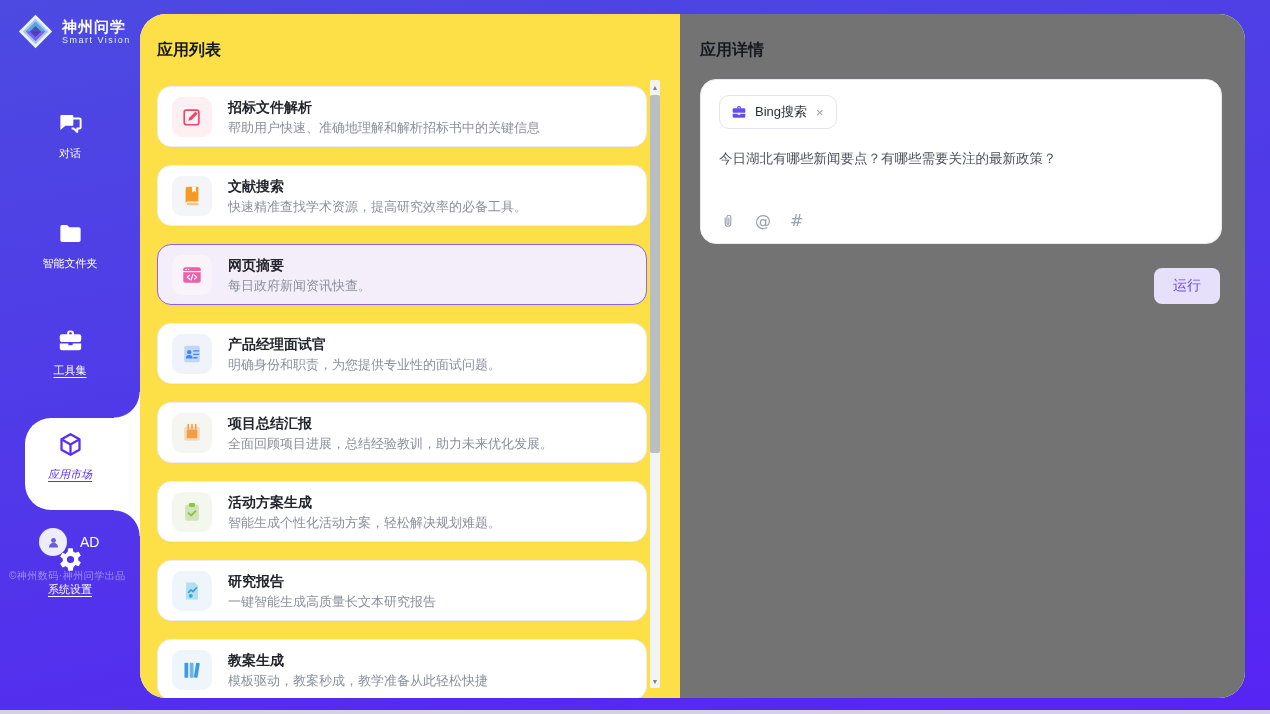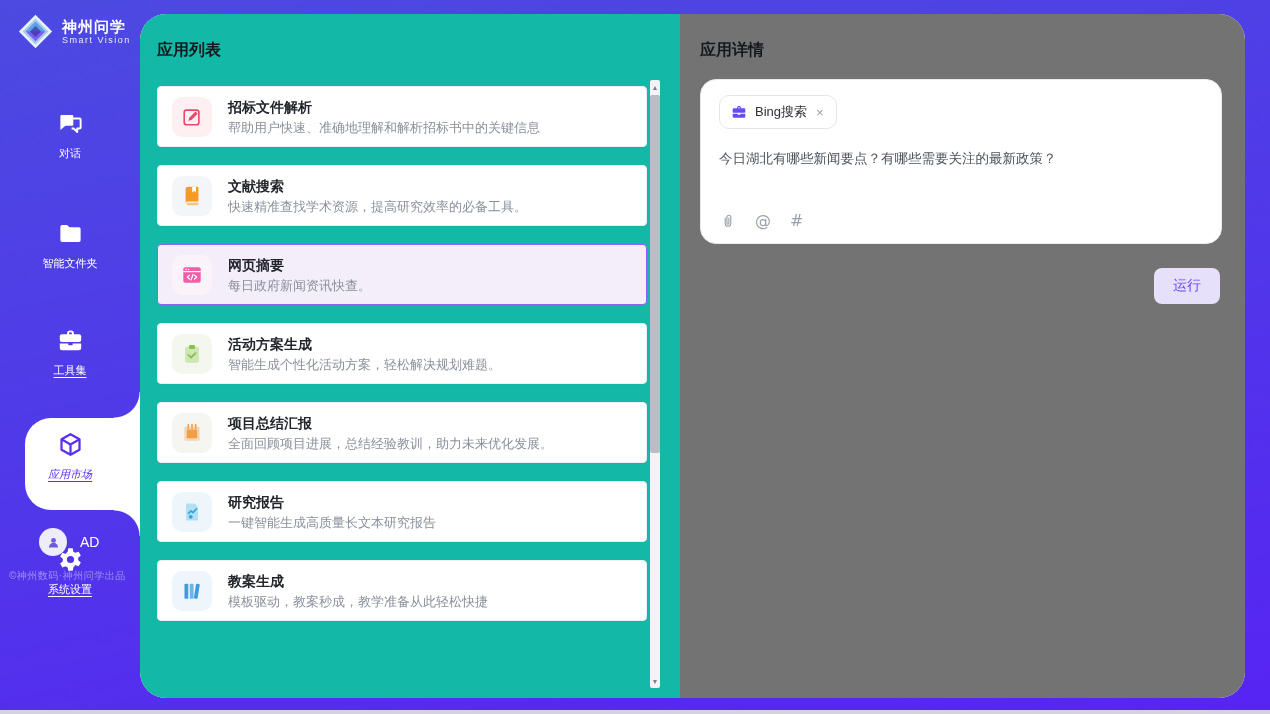--- a/index.html
+++ b/index.html
@@ -28,27 +28,27 @@
   .nav-bubble::after{content:'';position:absolute;right:0;bottom:-26px;width:26px;height:26px;
     background:radial-gradient(circle 26px at 0 100%,transparent 25px,#fff 26px);}
   .user-row{position:absolute;left:39px;bottom:34px;display:flex;align-items:center;gap:13px;cursor:pointer;}
   .avatar{width:28px;height:28px;border-radius:50%;background:#efecfa;display:flex;align-items:center;justify-content:center;color:#6a5ae0;}
   .avatar svg{width:17px;height:17px;}
   .user-initials{color:#fff;font-size:14px;}
   .copyright{position:absolute;left:9px;bottom:7px;font-size:10px;color:rgba(255,255,255,.42);white-space:nowrap;letter-spacing:.5px;}
 
   
   .content{position:absolute;left:140px;top:14px;right:25px;bottom:16px;border-radius:26px;overflow:hidden;display:flex;background:#fff;}
-  .list-panel{width:540px;background:#14b8a6;position:relative;box-sizing:border-box;padding:26px 0 0 17px;flex:none;}
+  .list-panel{width:540px;background:#fde047;position:relative;box-sizing:border-box;padding:26px 0 0 17px;flex:none;}
   .detail-panel{flex:1;background:#737373;box-sizing:border-box;padding:26px 23px 0 20px;position:relative;}
   .panel-title{font-size:16px;font-weight:bold;color:#15181f;}
 
   
   .app-list{margin-top:25px;width:490px;}
-  .app-card{box-sizing:border-box;height:61px;border:1px solid #ececf2;border-radius:4px;margin-bottom:18px;
+  .app-card{box-sizing:border-box;height:61px;border:1px solid #ececf2;border-radius:14px;margin-bottom:18px;
     display:flex;align-items:center;gap:16px;padding:0 14px;background:#fff;cursor:pointer;box-shadow:0 1px 2px rgba(20,20,40,.02);}
   .app-card.selected{background:#f4eefb;border-color:#8a63f0;}
   .app-icon{width:40px;height:40px;border-radius:10px;flex:none;display:flex;align-items:center;justify-content:center;}
   .app-icon svg{width:22px;height:22px;display:block;}
   .app-text{min-width:0;}
   .app-title{font-size:14px;font-weight:bold;color:#22252c;line-height:16px;}
   .app-desc{font-size:13px;color:#8a909b;line-height:15px;margin-top:5px;white-space:nowrap;}
 
   
   .scrollbar{position:absolute;right:20px;top:66px;bottom:10px;width:10px;background:#f2f3f5;border-radius:2px;}
@@ -206,47 +206,63 @@
                 </g>
               </g>
             </svg>
           </span>
           <div class="app-text">
             <div class="app-title">网页摘要</div>
             <div class="app-desc">每日政府新闻资讯快查。</div>
           </div>
         </div>
         <div class="app-card">
+          <span class="app-icon" style="background: rgb(240, 244, 250); color: rgb(63, 135, 245);">
+            <svg viewBox="0 0 24 24">
+              <g fill="currentColor">
+                <rect x="3.5" y="3" width="17" height="18" rx="2" opacity=".28"></rect>
+                <circle cx="9" cy="10" r="2.3"></circle>
+                <path d="M5.3 16.8a3.7 3.7 0 0 1 7.4 0z"></path>
+                <path d="M14 8.6h5.3M14 12.4h5.3M14 16.2h3.4" stroke="currentColor" stroke-width="1.6" fill="none" stroke-linecap="round"></path>
+              </g>
+            </svg>
+          </span>
+          <div class="app-text">
+            <div class="app-title">产品经理面试官</div>
+            <div class="app-desc">明确身份和职责，为您提供专业性的面试问题。</div>
+          </div>
+        </div>
+        <div class="app-card">
+          <span class="app-icon" style="background: rgb(245, 245, 242); color: rgb(240, 158, 67);">
+            <svg viewBox="0 0 24 24">
+              <g fill="currentColor">
+                <rect x="3.5" y="5" width="17" height="15.5" rx="2" opacity=".32"></rect>
+                <rect x="6.3" y="8.2" width="11.4" height="9.6" rx="1"></rect>
+                <path d="M8 2.8v4.2M12 2.8v4.2M16 2.8v4.2" stroke="currentColor" stroke-width="1.7" stroke-linecap="round" fill="none"></path>
+              </g>
+            </svg>
+          </span>
+          <div class="app-text">
+            <div class="app-title">项目总结汇报</div>
+            <div class="app-desc">全面回顾项目进展，总结经验教训，助力未来优化发展。</div>
+          </div>
+        </div>
+        <div class="app-card">
           <span class="app-icon" style="background: rgb(243, 247, 238); color: rgb(139, 195, 74);">
             <svg viewBox="0 0 24 24">
               <g fill="currentColor">
                 <rect x="4.5" y="4" width="15" height="17.5" rx="2" opacity=".35"></rect>
                 <rect x="8.7" y="2.3" width="6.6" height="4.2" rx="1.2"></rect>
                 <path d="M8.3 13.2l2.7 2.7 4.8-4.8" fill="none" stroke="currentColor" stroke-width="2.1" stroke-linecap="round" stroke-linejoin="round"></path>
               </g>
             </svg>
           </span>
           <div class="app-text">
             <div class="app-title">活动方案生成</div>
             <div class="app-desc">智能生成个性化活动方案，轻松解决规划难题。</div>
-          </div>
-        </div>
-        <div class="app-card">
-          <span class="app-icon" style="background: rgb(245, 245, 242); color: rgb(240, 158, 67);">
-            <svg viewBox="0 0 24 24">
-              <g fill="currentColor">
-                <rect x="3.5" y="5" width="17" height="15.5" rx="2" opacity=".32"></rect>
-                <rect x="6.3" y="8.2" width="11.4" height="9.6" rx="1"></rect>
-                <path d="M8 2.8v4.2M12 2.8v4.2M16 2.8v4.2" stroke="currentColor" stroke-width="1.7" stroke-linecap="round" fill="none"></path>
-              </g>
-            </svg>
-          </span>
-          <div class="app-text">
-            <div class="app-title">项目总结汇报</div>
-            <div class="app-desc">全面回顾项目进展，总结经验教训，助力未来优化发展。</div>
           </div>
         </div>
         <div class="app-card">
           <span class="app-icon" style="background: rgb(238, 246, 251); color: rgb(47, 168, 225);">
             <svg viewBox="0 0 24 24">
               <g fill="currentColor">
                 <path d="M5.5 2.8h9.5l3.5 3.7v14.7h-13z" opacity=".3"></path>
                 <path d="M8.3 13.4l2.6-2.7 2.1 2 3.7-4" fill="none" stroke="currentColor" stroke-width="1.9" stroke-linecap="round" stroke-linejoin="round"></path>
                 <circle cx="10.6" cy="17.3" r="2.1"></circle>
               </g>

